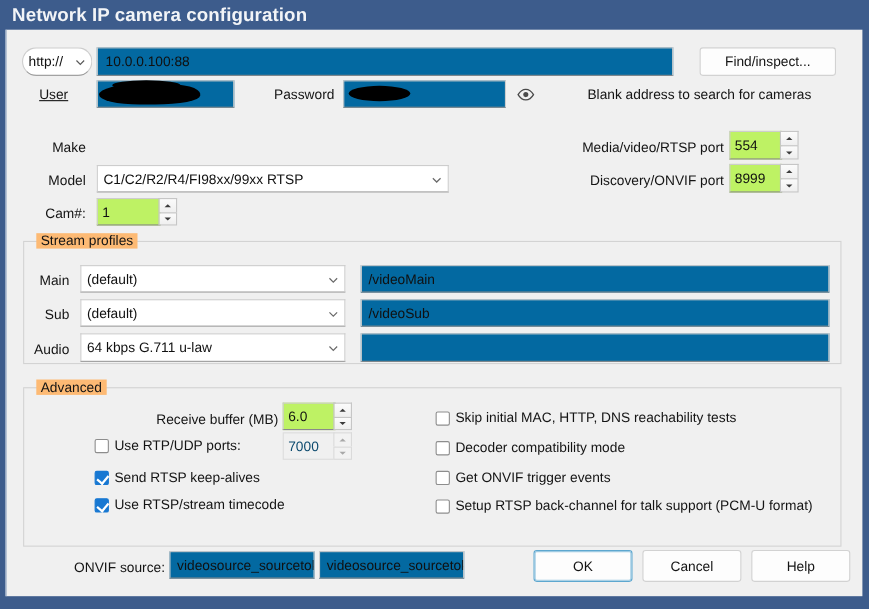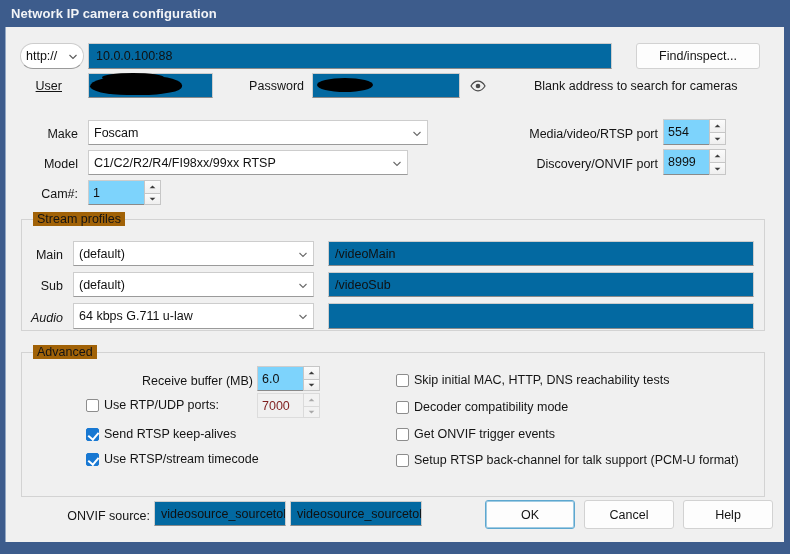--- a/index.html
+++ b/index.html
@@ -20,21 +20,21 @@
   }
   #titlebar {
     position: absolute;
     left: 0; top: 0;
     width: 790px; height: 27px;
     background: #3d5c8c;
     display: flex; align-items: center;
   }
   #titlebar .title-text {
     color: #f2f4f7;
-    font-size: 13px;
+    font-size: 17px;
     font-weight: bold;
     margin-left: 11px;
     letter-spacing: 0.1px;
     white-space: nowrap;
   }
   #client {
     position: absolute;
     left: 5px; top: 27px;
     width: 779px; height: 515px;
     background: #f0f0f0;
@@ -99,29 +99,29 @@
   }
   .btn.default {
     border: 1px solid #5da7cf;
     box-shadow: 0 0 0 1px #9fcbe3 inset;
   }
 
   
   .spin { position: absolute; }
   .spin .sfield {
     position: absolute; left: 0; top: 0;
-    background: #7dd3fc;
+    background: #bef264;
     border: 1px solid #cdcdcd;
     border-bottom-color: #8a8a8a;
     font-size: 12.5px; color: #101010;
     padding: 0 4px;
     display: flex; align-items: center;
     white-space: nowrap;
   }
-  .spin.disabled .sfield { background: #f0f0f0; color: #7f1d1d; border-color: #dcdcdc; }
+  .spin.disabled .sfield { background: #f0f0f0; color: #0c4a6e; border-color: #dcdcdc; }
   .spin .sbtns {
     position: absolute;
     top: 0;
     width: 17px;
     display: flex; flex-direction: column;
   }
   .spin .sb {
     flex: 1 1 50%;
     background: linear-gradient(#fbfbfb, #efefef);
     border: 1px solid #c6c6c6;
@@ -132,21 +132,21 @@
   .spin .sb svg { display: block; }
 
   
   .group {
     position: absolute;
     border: 1px solid #d3d3d3;
   }
   .group > .gtitle {
     position: absolute;
     top: -8px; left: 11px;
-    background: #a16207;
+    background: #fdba74;
     padding: 0 4px;
     font-size: 12.5px;
     color: #141414;
     white-space: nowrap;
   }
 
   
   .cbrow {
     position: absolute;
     display: flex; align-items: center;
@@ -231,28 +231,20 @@
     <div id="eye-icon" style="left:463px; top:50px;">
       <svg width="18" height="18" viewBox="0 0 18 18">
         <path d="M9 4.2 C13.2 4.2 16 9 16 9 C16 9 13.2 13.8 9 13.8 C4.8 13.8 2 9 2 9 C2 9 4.8 4.2 9 4.2 Z" fill="none" stroke="#4a4a4a" stroke-width="1.2"></path>
         <circle cx="9" cy="9" r="2.3" fill="#4a4a4a"></circle>
       </svg>
     </div>
 
     <div class="lbl" style="left:528px; top:53px;">Blank address to search for cameras</div>
 
     <div class="lbl right" style="left:10px; top:101px; width:62px;">Make</div>
-    <div class="combo" style="left:82px; top:93px; width:340px; height:25px;">
-      <span>Foscam</span>
-      <span class="chev">
-        <svg viewBox="0 0 10 10" width="10" height="10">
-            <path d="M1.5 3.5 L5 7 L8.5 3.5" fill="none" stroke="#6a6a6a" stroke-width="1.1"></path>
-          </svg>
-      </span>
-    </div>
 
     <div class="lbl right" style="left:10px; top:131px; width:62px;">Model</div>
     <div class="combo" style="left:82px; top:123px; width:320px; height:25px;">
       <span>C1/C2/R2/R4/FI98xx/99xx RTSP</span>
       <span class="chev">
         <svg viewBox="0 0 10 10" width="10" height="10">
             <path d="M1.5 3.5 L5 7 L8.5 3.5" fill="none" stroke="#6a6a6a" stroke-width="1.1"></path>
           </svg>
       </span>
     </div>
@@ -327,21 +319,21 @@
     <div class="combo" style="left:67px; top:245px; width:241px; height:25px;">
       <span>(default)</span>
       <span class="chev">
         <svg viewBox="0 0 10 10" width="10" height="10">
             <path d="M1.5 3.5 L5 7 L8.5 3.5" fill="none" stroke="#6a6a6a" stroke-width="1.1"></path>
           </svg>
       </span>
     </div>
     <div class="txt" style="left:322px; top:245px; width:426px; height:25px; padding-left:6px;">/videoSub</div>
 
-    <div class="lbl right" style="left:-5px; top:285px; width:62px;font-style:italic;">Audio</div>
+    <div class="lbl right" style="left:-5px; top:285px; width:62px;">Audio</div>
     <div class="combo" style="left:67px; top:276px; width:241px; height:26px;">
       <span>64 kbps G.711 u-law</span>
       <span class="chev">
         <svg viewBox="0 0 10 10" width="10" height="10">
             <path d="M1.5 3.5 L5 7 L8.5 3.5" fill="none" stroke="#6a6a6a" stroke-width="1.1"></path>
           </svg>
       </span>
     </div>
     <div class="txt" style="left:322px; top:276px; width:426px; height:26px; padding-left:6px;"></div>
 

